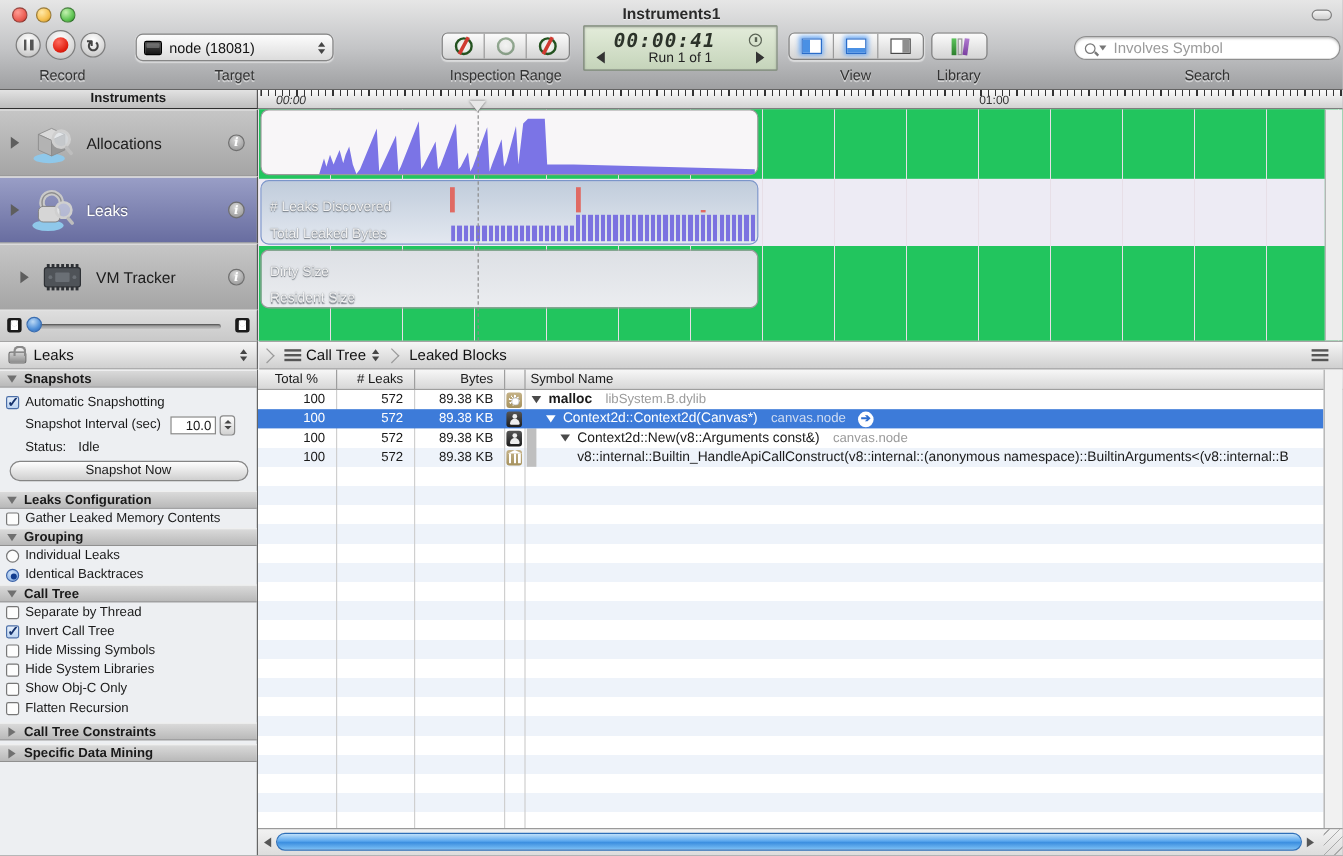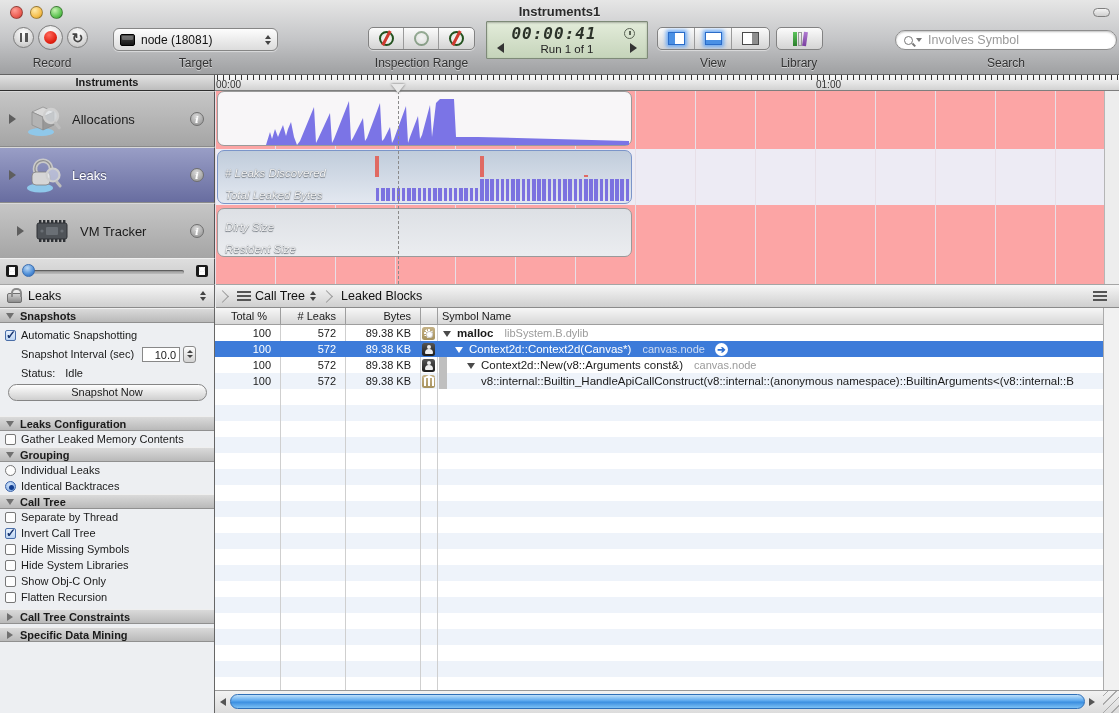--- a/index.html
+++ b/index.html
@@ -88,21 +88,21 @@
   .ruler { position:absolute; left:215px; top:75px; width:904px; height:16px;
            background:linear-gradient(#fbfbfb,#d2d2d2); border-bottom:1px solid #7e7e7e; overflow:hidden; }
   .ruler-ticks { position:absolute; left:2px; top:0; right:0; height:5px;
                  background:repeating-linear-gradient(90deg, #333 0 1px, transparent 1px 6px); }
   .ruler-lbl { position:absolute; top:4px; font-size:10px; color:#333; }
   .playhead-tri { position:absolute; left:391px; top:84px; width:0; height:0; z-index:30;
                   border-left:7px solid transparent; border-right:7px solid transparent; border-top:9px solid #e8e8e8;
                   filter:drop-shadow(0 0 1px #666); }
 
   
-  .track-area { position:absolute; left:215px; top:91px; width:904px; height:193px; background:#fca5a5; overflow:hidden;font-style:italic; }
+  .track-area { position:absolute; left:215px; top:91px; width:904px; height:193px; background:#22c55e; overflow:hidden; }
   .track-grid { position:absolute; inset:0; background:repeating-linear-gradient(90deg, #e7dfe7 0 1px, transparent 1px 60px); }
   .band { position:absolute; left:0; right:15px; }
   .band2 { top:58px; height:56px; background:#edebf4; }
   .track-vscroll { position:absolute; right:0; top:0; width:15px; height:100%; background:#ededed; border-left:1px solid #b5b5b5; }
   .tbox { position:absolute; left:2px; width:415px; border-radius:7px; }
   .tbox-alloc { top:0; height:55px; background:#f8f6f8; border:1px solid #9a9a9a; }
   .tbox-leaks { top:59px; height:54px; background:linear-gradient(#c0ccdb,#e3e8f0); border:1.5px solid #7b95c9; }
   .tbox-vm { top:117px; height:49px; background:linear-gradient(#dde0e5,#ebedf0); border:1px solid #9a9a9a; }
   .tbox-label { position:absolute; left:7px; font-size:11.5px; color:#f2f2f2;
                 text-shadow:0 1px 1px #70777f, 0 0 1px #70777f; }
@@ -180,21 +180,21 @@
   .interval-row { height:22px; display:flex; align-items:center; padding-left:21px; }
   .interval-field { width:38px; height:15px; border:1px solid #888; background:#fff; font-size:11px;
                     text-align:right; padding-right:3px; line-height:14px; margin-left:8px; }
   .mini-stepper { width:13px; height:17px; margin-left:3px; border:1px solid #8a8a8a; border-radius:3px;
                   background:linear-gradient(#fdfdfd,#d2d2d2); display:flex; flex-direction:column;
                   align-items:center; justify-content:center; gap:2px; }
   .mini-stepper i { display:block; width:0; height:0; border-left:3px solid transparent; border-right:3px solid transparent; }
   .mini-stepper .up { border-bottom:3.5px solid #444; }
   .mini-stepper .dn { border-top:3.5px solid #444; }
   .status-row { height:15px; padding-left:21px; display:flex; gap:10px; align-items:center; }
-  .snapnow { display:block; width:199px; height:17px; margin:4px auto 15px auto; border-radius:9px;
+  .snapnow { display:block; width:199px; height:17px; margin:4px auto 8px auto; border-radius:9px;
              border:1px solid #858585; background:linear-gradient(#fefefe,#cfcfcf); font-size:11px;
              text-align:center; line-height:15px; }
 
   
   .thead { position:absolute; left:215px; top:308px; width:904px; height:17px;
            background:linear-gradient(#f7f7f7,#d7d7d7); border-bottom:1px solid #9e9e9e; }
   .th { position:absolute; top:2px; font-size:11px; color:#1a1a1a; }
   .th-div { position:absolute; top:0; height:17px; border-left:1px solid #9e9e9e; }
   .tbody { position:absolute; left:215px; top:325px; width:888px; height:365px; overflow:hidden;
            background:repeating-linear-gradient(180deg, #ffffff 0 16px, #eef3fa 16px 32px); }
@@ -326,21 +326,21 @@
       <span class="mag"></span>
       <span class="mag-caret"></span>
       <span class="search-ph">Involves Symbol</span>
     </div>
     <div class="tb-label" style="left:895px; width:222px;">Search</div>
   </div>
 
   <div class="sb-header">Instruments</div>
   <div class="ruler">
     <div class="ruler-ticks"></div>
-    <span class="ruler-lbl" style="left:1px;">00:00</span>
+    <span class="ruler-lbl" style="left:15px;font-style:italic;">00:00</span>
     <span class="ruler-lbl" style="left:601px;">01:00</span>
   </div>
   <div class="playhead-tri"></div>
 
   <div class="track-area">
     <div class="band band2"></div>
     <div class="track-grid"></div>
 
     <div class="tbox tbox-alloc">
       <svg width="413" height="53" viewBox="0 0 413 53">
@@ -537,21 +537,21 @@
       <span class="sec-tri-right"></span>
       <span>Call Tree Constraints</span>
     </div>
     <div class="sec-header" style="margin-top:3px;">
       <span class="sec-tri-right"></span>
       <span>Specific Data Mining</span>
     </div>
   </div>
 
   <div class="thead">
-    <span class="th" style="left:16px; width:56px; text-align:left;">Total %</span>
+    <span class="th" style="left:4px; width:56px; text-align:center;">Total %</span>
     <span class="th" style="left:65px; width:56px; text-align:right;"># Leaks</span>
     <span class="th" style="left:130px; width:66px; text-align:right;">Bytes</span>
     <span class="th" style="left:227px;">Symbol Name</span>
     <span class="th-div" style="left:65px;"></span>
       <span class="th-div" style="left:130px;"></span>
     <span class="th-div" style="left:205px;"></span>
       <span class="th-div" style="left:222px;"></span>
   </div>
 
   <div class="tbody">

